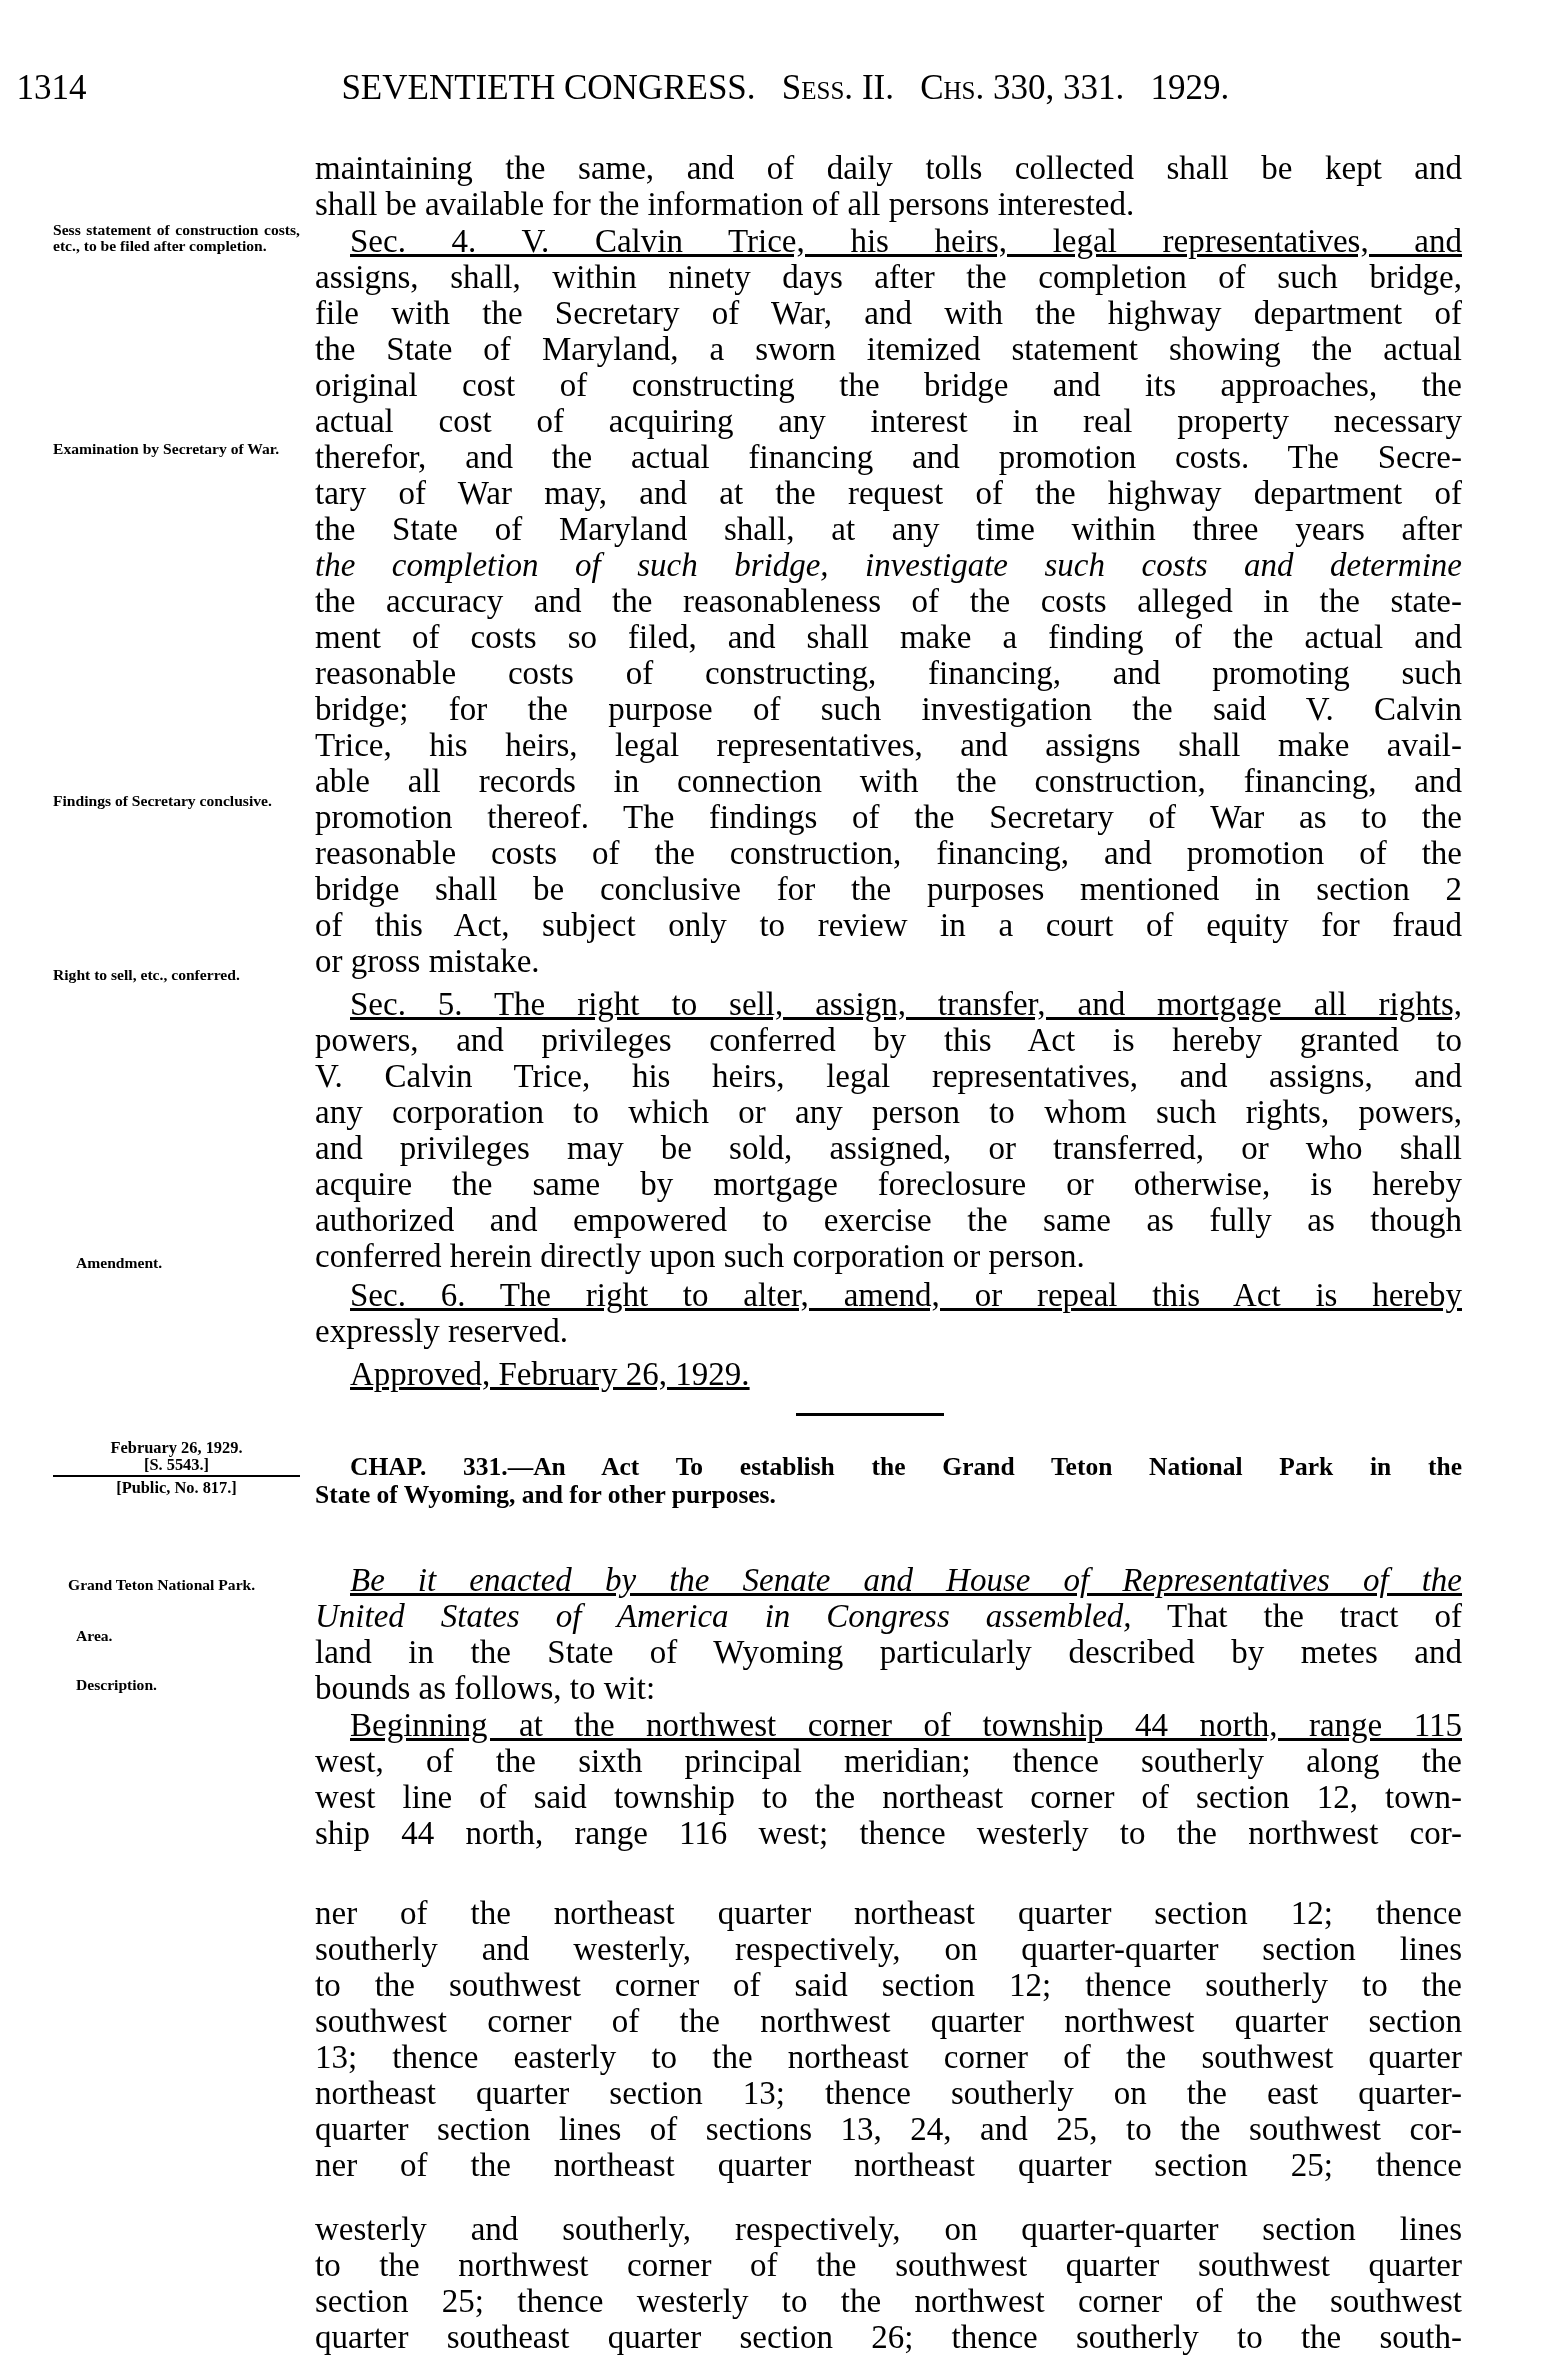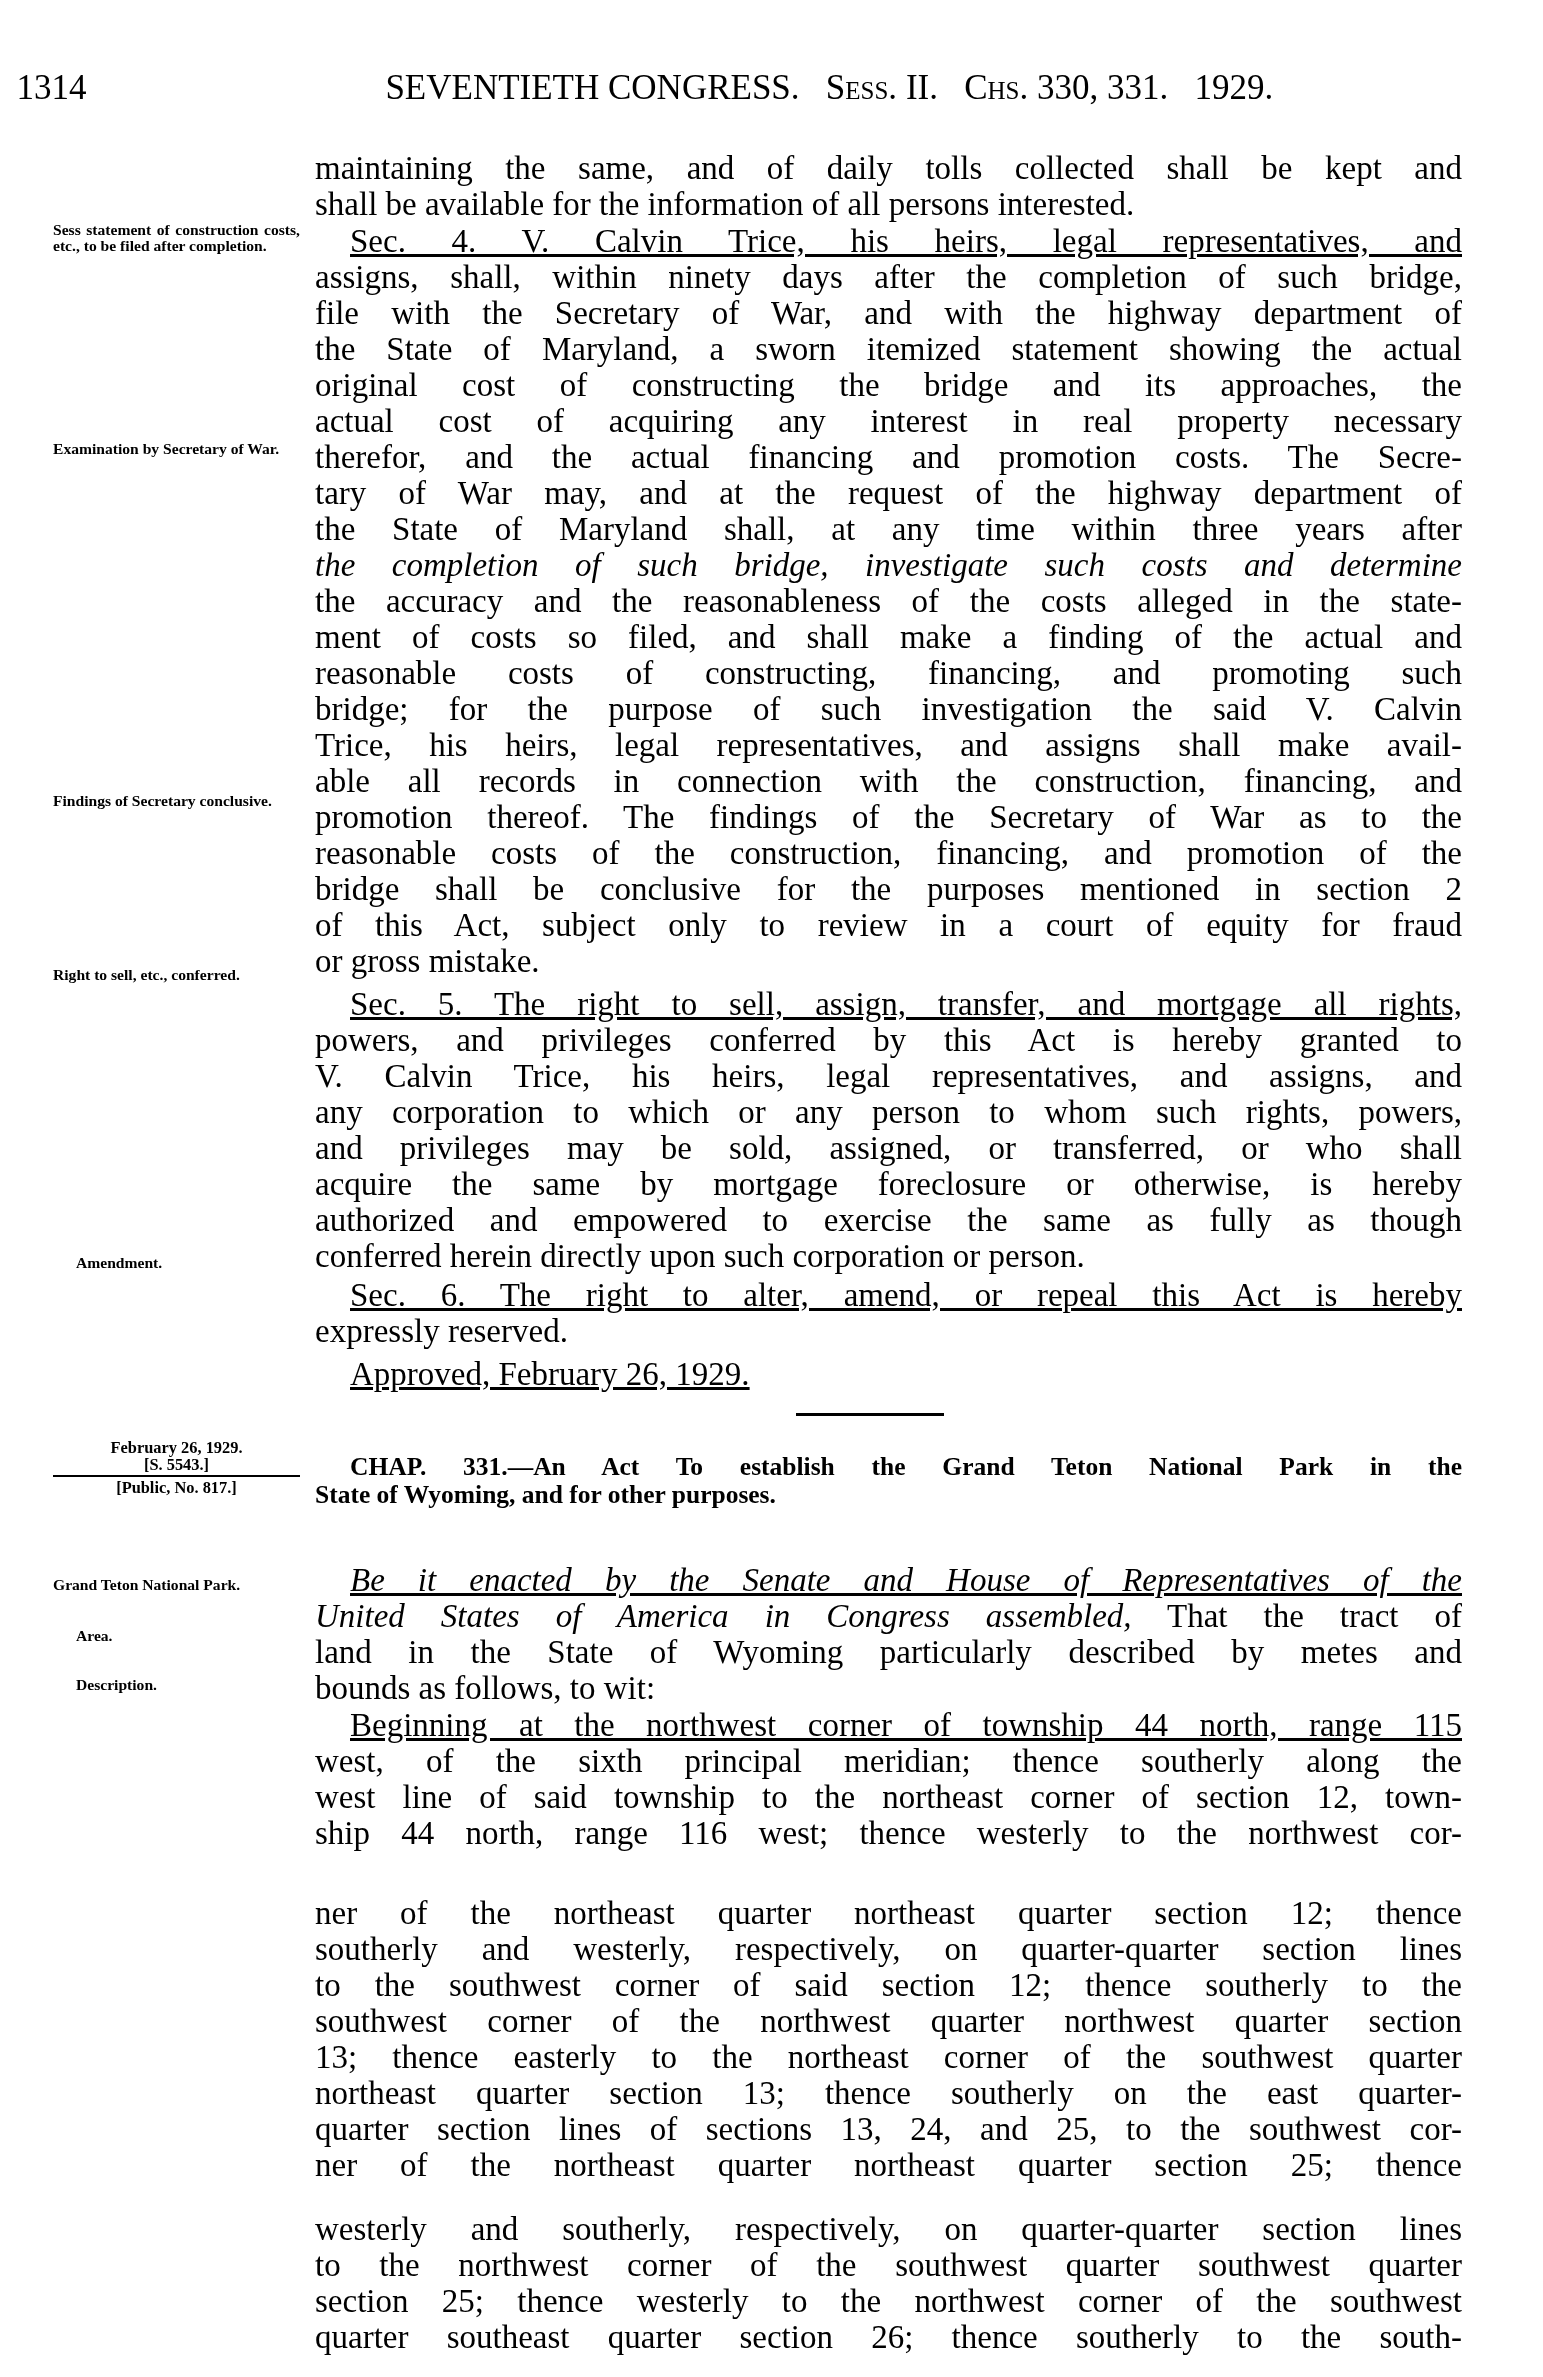--- a/index.html
+++ b/index.html
@@ -6,21 +6,21 @@
   body {
     width: 1543px; height: 2377px; position: relative; overflow: hidden;
     color: #000000;
     font-family: "Liberation Serif", "DejaVu Serif", serif;
   }
   .header {
     position: absolute; top: 67px; left: 16.4px; width: 1447px; height: 41px;
     font-size: 35px; line-height: 41px; letter-spacing: 0px;
   }
   .page-num { position: absolute; left: 0; top: 0; }
-  .running-head { position: absolute; left: 325px; top: 0; white-space: nowrap; margin-left: 44px; }
+  .running-head { position: absolute; left: 325px; top: 0; white-space: nowrap; }
   .sc { font-variant: small-caps; }
 
   .main {
     position: absolute; left: 315px; width: 1147px;
     font-size: 33px; line-height: 36px;
     text-align: justify; text-align-last: justify;
   }
   .main .line { display: block; white-space: nowrap; height: 36px; overflow: visible; }
   .main .line.last { text-align: left; text-align-last: left; }
   .indent { padding-left: 35px; text-decoration: underline; }
@@ -132,21 +132,21 @@
   <span class="line">State of Wyoming, and for other purposes.</span>
 </div>
 
 <div class="main" style="top:1562px;">
   <span class="line indent it" style="word-spacing: 0px;">Be it enacted by the Senate and House of Representatives of the</span>
   <span class="line" style="word-spacing: 0px;"><span class="it">United States of America in Congress assembled,</span><span> That the tract of</span></span>
   <span class="line" style="word-spacing: 0px;">land in the State of Wyoming particularly described by metes and</span>
   <span class="line last">bounds as follows, to wit:</span>
 </div>
 
-<div class="margin-note" style="top:1577px;">Grand Teton National Park.</div>
+<div class="margin-note" style="top:1577px;margin-left:15px;">Grand Teton National Park.</div>
 <div class="margin-note" style="top:1628px; padding-left:23px; width:224px;">Area.</div>
 <div class="margin-note" style="top:1677px; padding-left:23px; width:224px;">Description.</div>
 
 <div class="main" style="top:1707px;">
   <span class="line indent" style="word-spacing: 0px;">Beginning at the northwest corner of township 44 north, range 115</span>
   <span class="line" style="word-spacing: 0px;">west, of the sixth principal meridian; thence southerly along the</span>
   <span class="line" style="word-spacing: 0px;">west line of said township to the northeast corner of section 12, town-</span>
   <span class="line" style="word-spacing: 0px;">ship 44 north, range 116 west; thence westerly to the northwest cor-</span>
   <span class="line" style="word-spacing: 0px; margin-top: 44px;">ner of the northeast quarter northeast quarter section 12; thence</span>
   <span class="line" style="word-spacing: 0px;">southerly and westerly, respectively, on quarter-quarter section lines</span>

